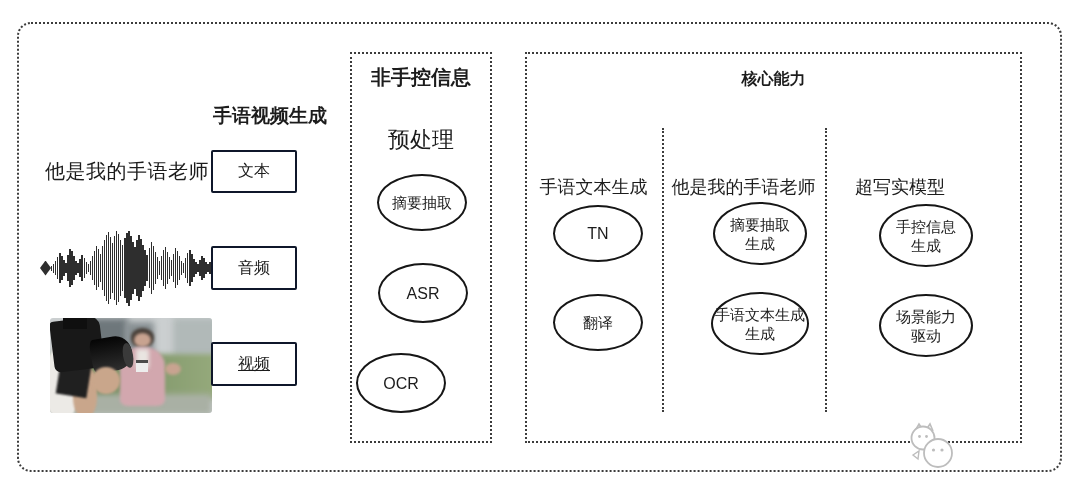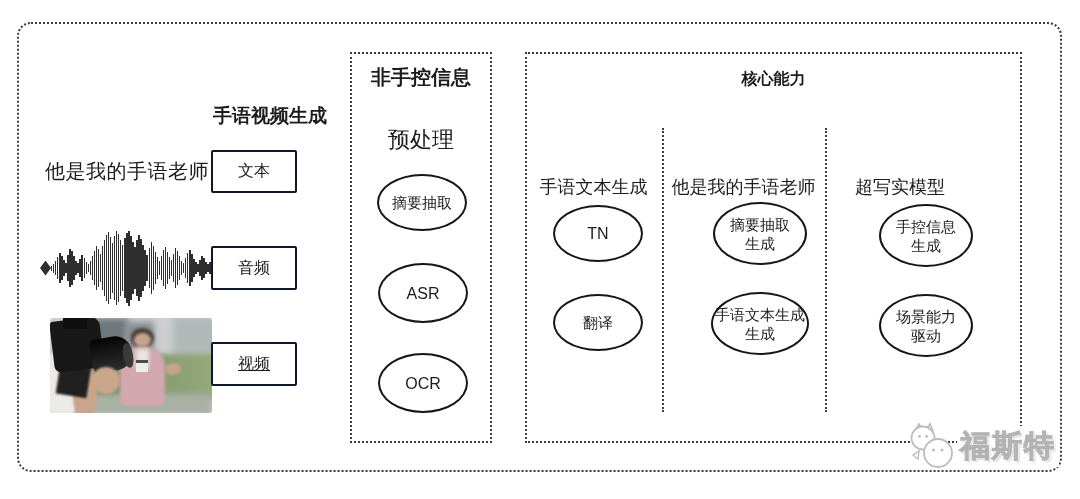--- a/index.html
+++ b/index.html
@@ -32,21 +32,21 @@
   .type-box { left:211px; width:86px; height:44px; border:2px solid #0f172a; border-radius:2px; font-size:16px; background:#fff; }
   .type-box-text  { top:150px; height:43px; }
   .type-box-audio { top:246px; }
   .type-box-video { top:342px;text-decoration:underline; }
 
   
   .node { border:2.5px solid #161616; border-radius:50%; background:#fff; display:flex; flex-direction:column; align-items:center; justify-content:center; text-align:center; font-size:15px; line-height:19px; }
   .node .acr { font-size:16px; }
   .n-zy  { left:377px; top:174px; width:90px; height:57px; }
   .n-asr { left:378px; top:263px; width:90px; height:60px;justify-content:center; }
-  .n-ocr { left:378px; top:353px; width:90px; height:60px;align-items:center; }
+  .n-ocr { left:356px; top:353px; width:90px; height:60px;align-items:center; }
   .n-tn  { left:553px; top:205px; width:90px; height:57px; }
   .n-fy  { left:553px; top:294px; width:90px; height:57px; }
   .n-sk  { left:713px; top:202px; width:94px; height:63px; }
   .n-fsk { left:711px; top:292px; width:98px; height:63px; }
   .n-cxs { left:879px; top:204px; width:94px; height:63px; }
   .n-gjd { left:879px; top:294px; width:94px; height:63px; }
 
   
   .waveform-wrap { left:40px; top:230px; width:172px; height:76px; display:flex; align-items:center; }
   .wbar { width:1.4px; margin-right:0.65px; background:#2e2e2e; flex:none; }
@@ -265,14 +265,13 @@
     <path d="M10 10 L14 3 L18 9" fill="#ffffff" stroke="#bdbdbd" stroke-width="1.6"></path>
     <path d="M21 9 L25 3 L28 10" fill="#ffffff" stroke="#bdbdbd" stroke-width="1.6"></path>
     <circle cx="18" cy="17" r="11.5" fill="#ffffff" stroke="#bdbdbd" stroke-width="1.8"></circle>
     <circle cx="14.5" cy="15.5" r="1.4" fill="#bdbdbd"></circle>
     <circle cx="21.5" cy="15.5" r="1.4" fill="#bdbdbd"></circle>
     <circle cx="33" cy="32" r="14" fill="#ffffff" stroke="#bdbdbd" stroke-width="1.8"></circle>
     <circle cx="28.5" cy="29" r="1.6" fill="#bdbdbd"></circle>
     <circle cx="37" cy="29" r="1.6" fill="#bdbdbd"></circle>
     <path d="M8 34 L14 30 L13 38 Z" fill="#ffffff" stroke="#bdbdbd" stroke-width="1.4"></path>
   </svg>
-  <span class="wm-text">福斯特</span>
 </div>
 
 </body></html>

